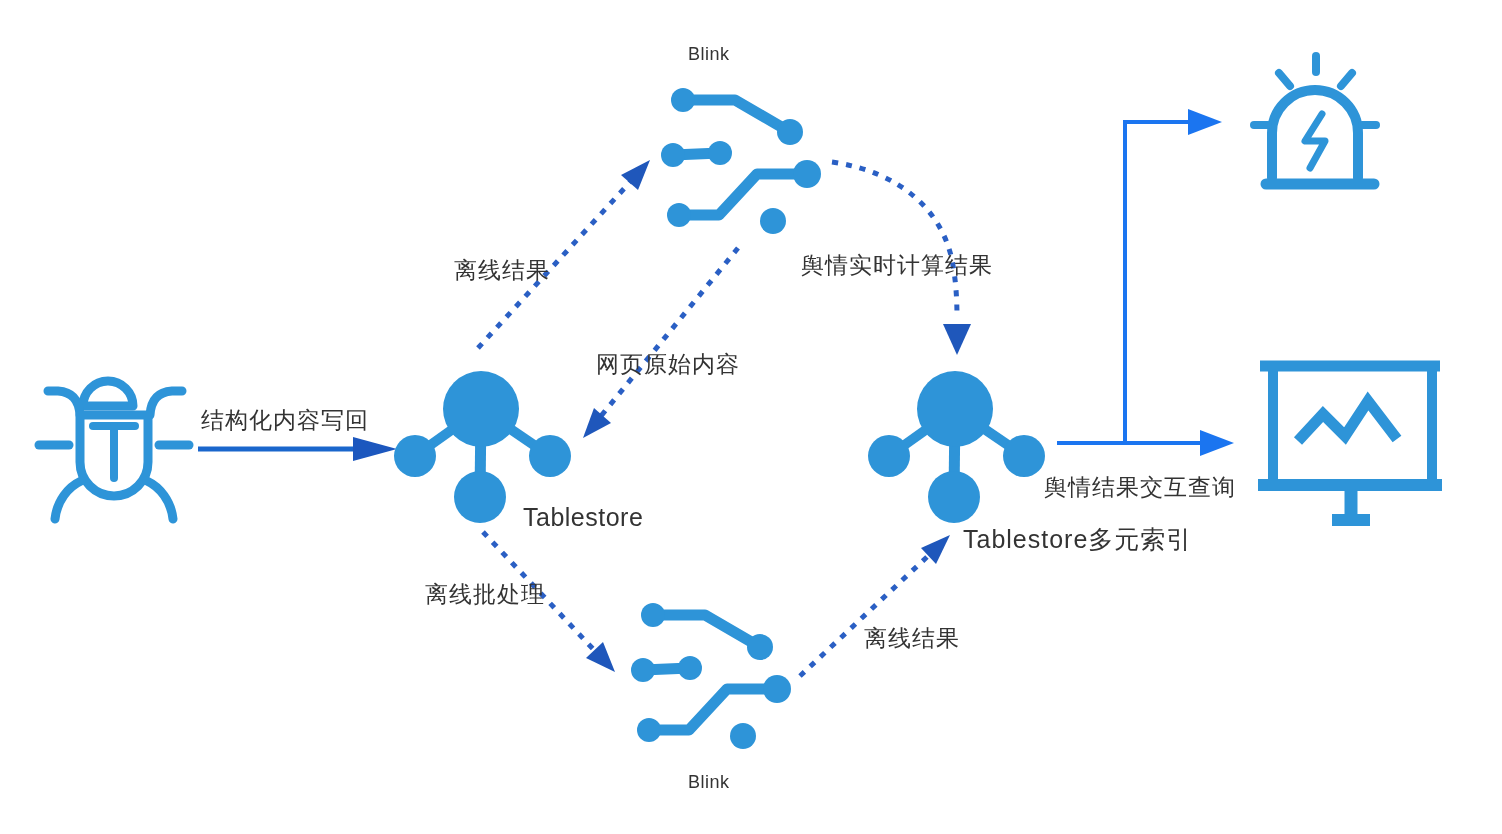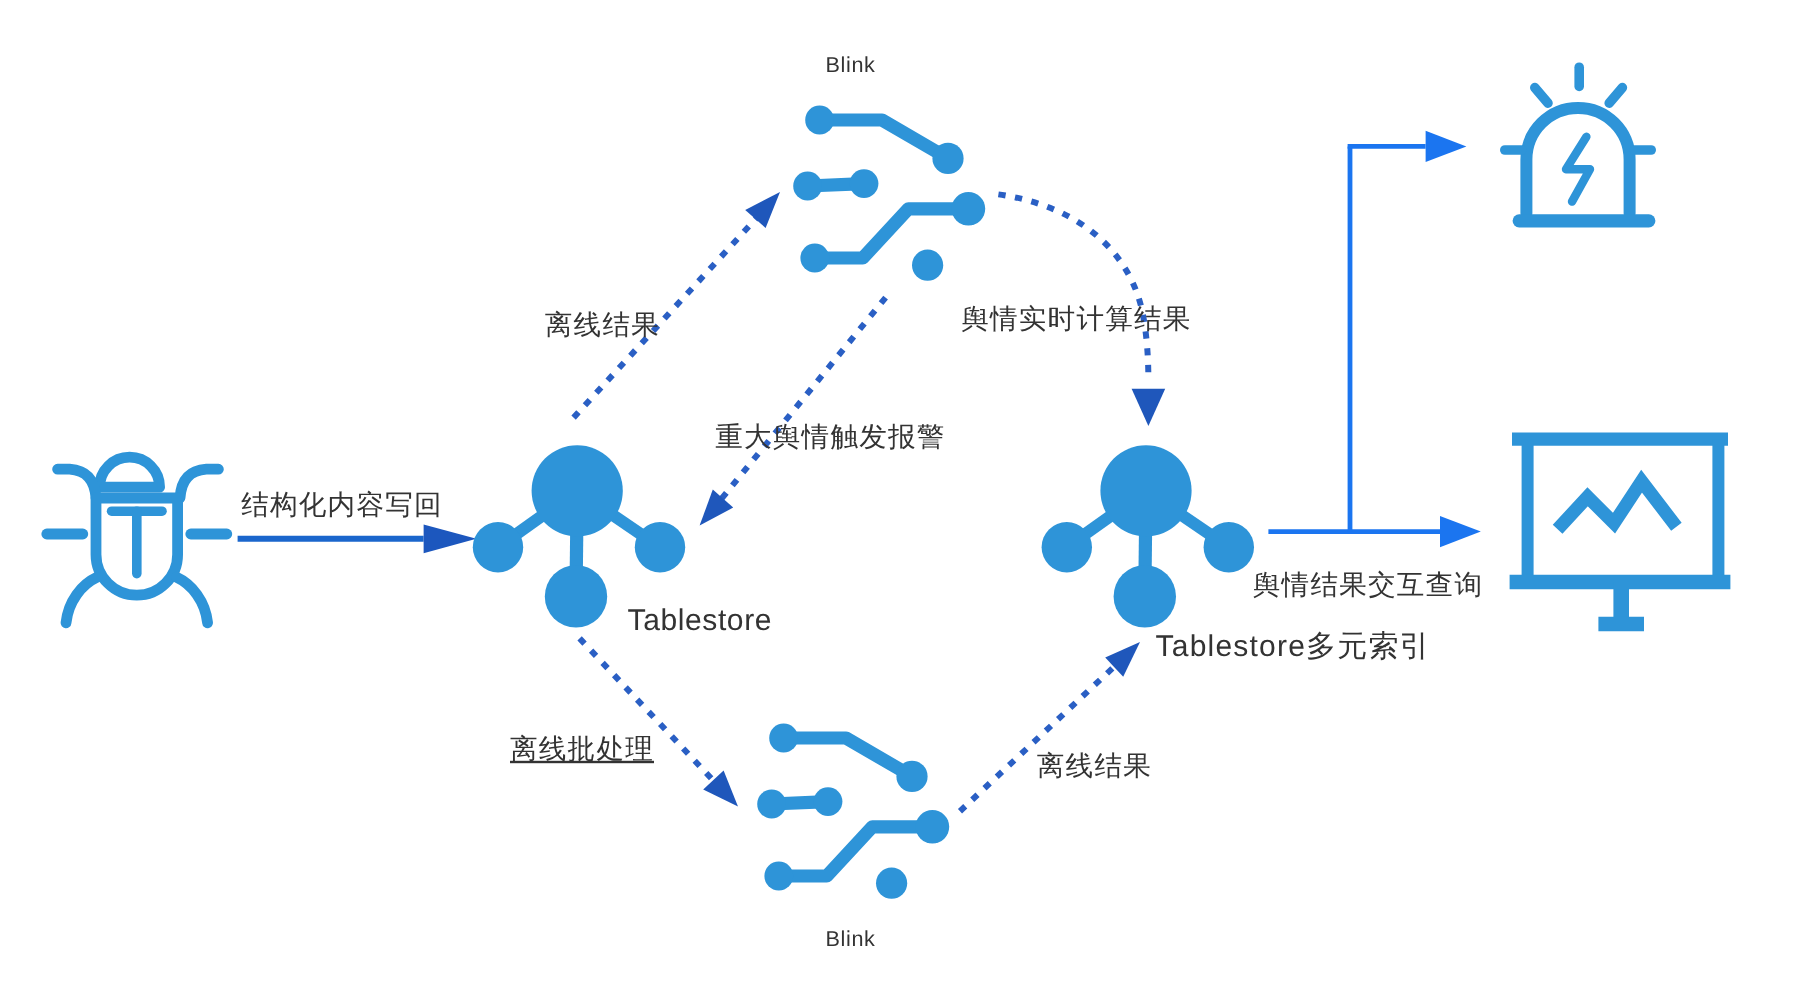--- a/index.html
+++ b/index.html
@@ -158,27 +158,27 @@
       <path d="M80 168 H118" stroke-width="12"></path>
     </g>
   </svg>
 
   <div class="lbl" style="left:201px; top:407px;">结构化内容写回</div>
 
   <div class="lbl lbl-latin" style="left:688px; top:44px;">Blink</div>
 
   <div class="lbl" style="left:454px; top:257px;">离线结果</div>
 
-  <div class="lbl" style="left:596px; top:351px;">重大舆情触发报警</div>
+  <div class="lbl" style="left:596px; top:351px;">网页原始内容</div>
 
   <div class="lbl" style="left:801px; top:252px;text-align:center;">舆情实时计算结果</div>
 
   <div class="lbl lbl-latin" style="left:523px; top:502px; font-size:25px;">Tablestore</div>
 
-  <div class="lbl" style="left:425px; top:611px;text-decoration:underline;">离线批处理</div>
+  <div class="lbl" style="left:425px; top:581px;">离线批处理</div>
 
   <div class="lbl" style="left:864px; top:627px;font-family:Liberation Mono, monospace;">离线结果</div>
 
   <div class="lbl" style="left:1044px; top:474px;">舆情结果交互查询</div>
 
   <div class="lbl" style="left:963px; top:524px; font-size:25px;">Tablestore多元索引</div>
 
 
   <div class="lbl lbl-latin" style="left:688px; top:772px;">Blink</div>
 

